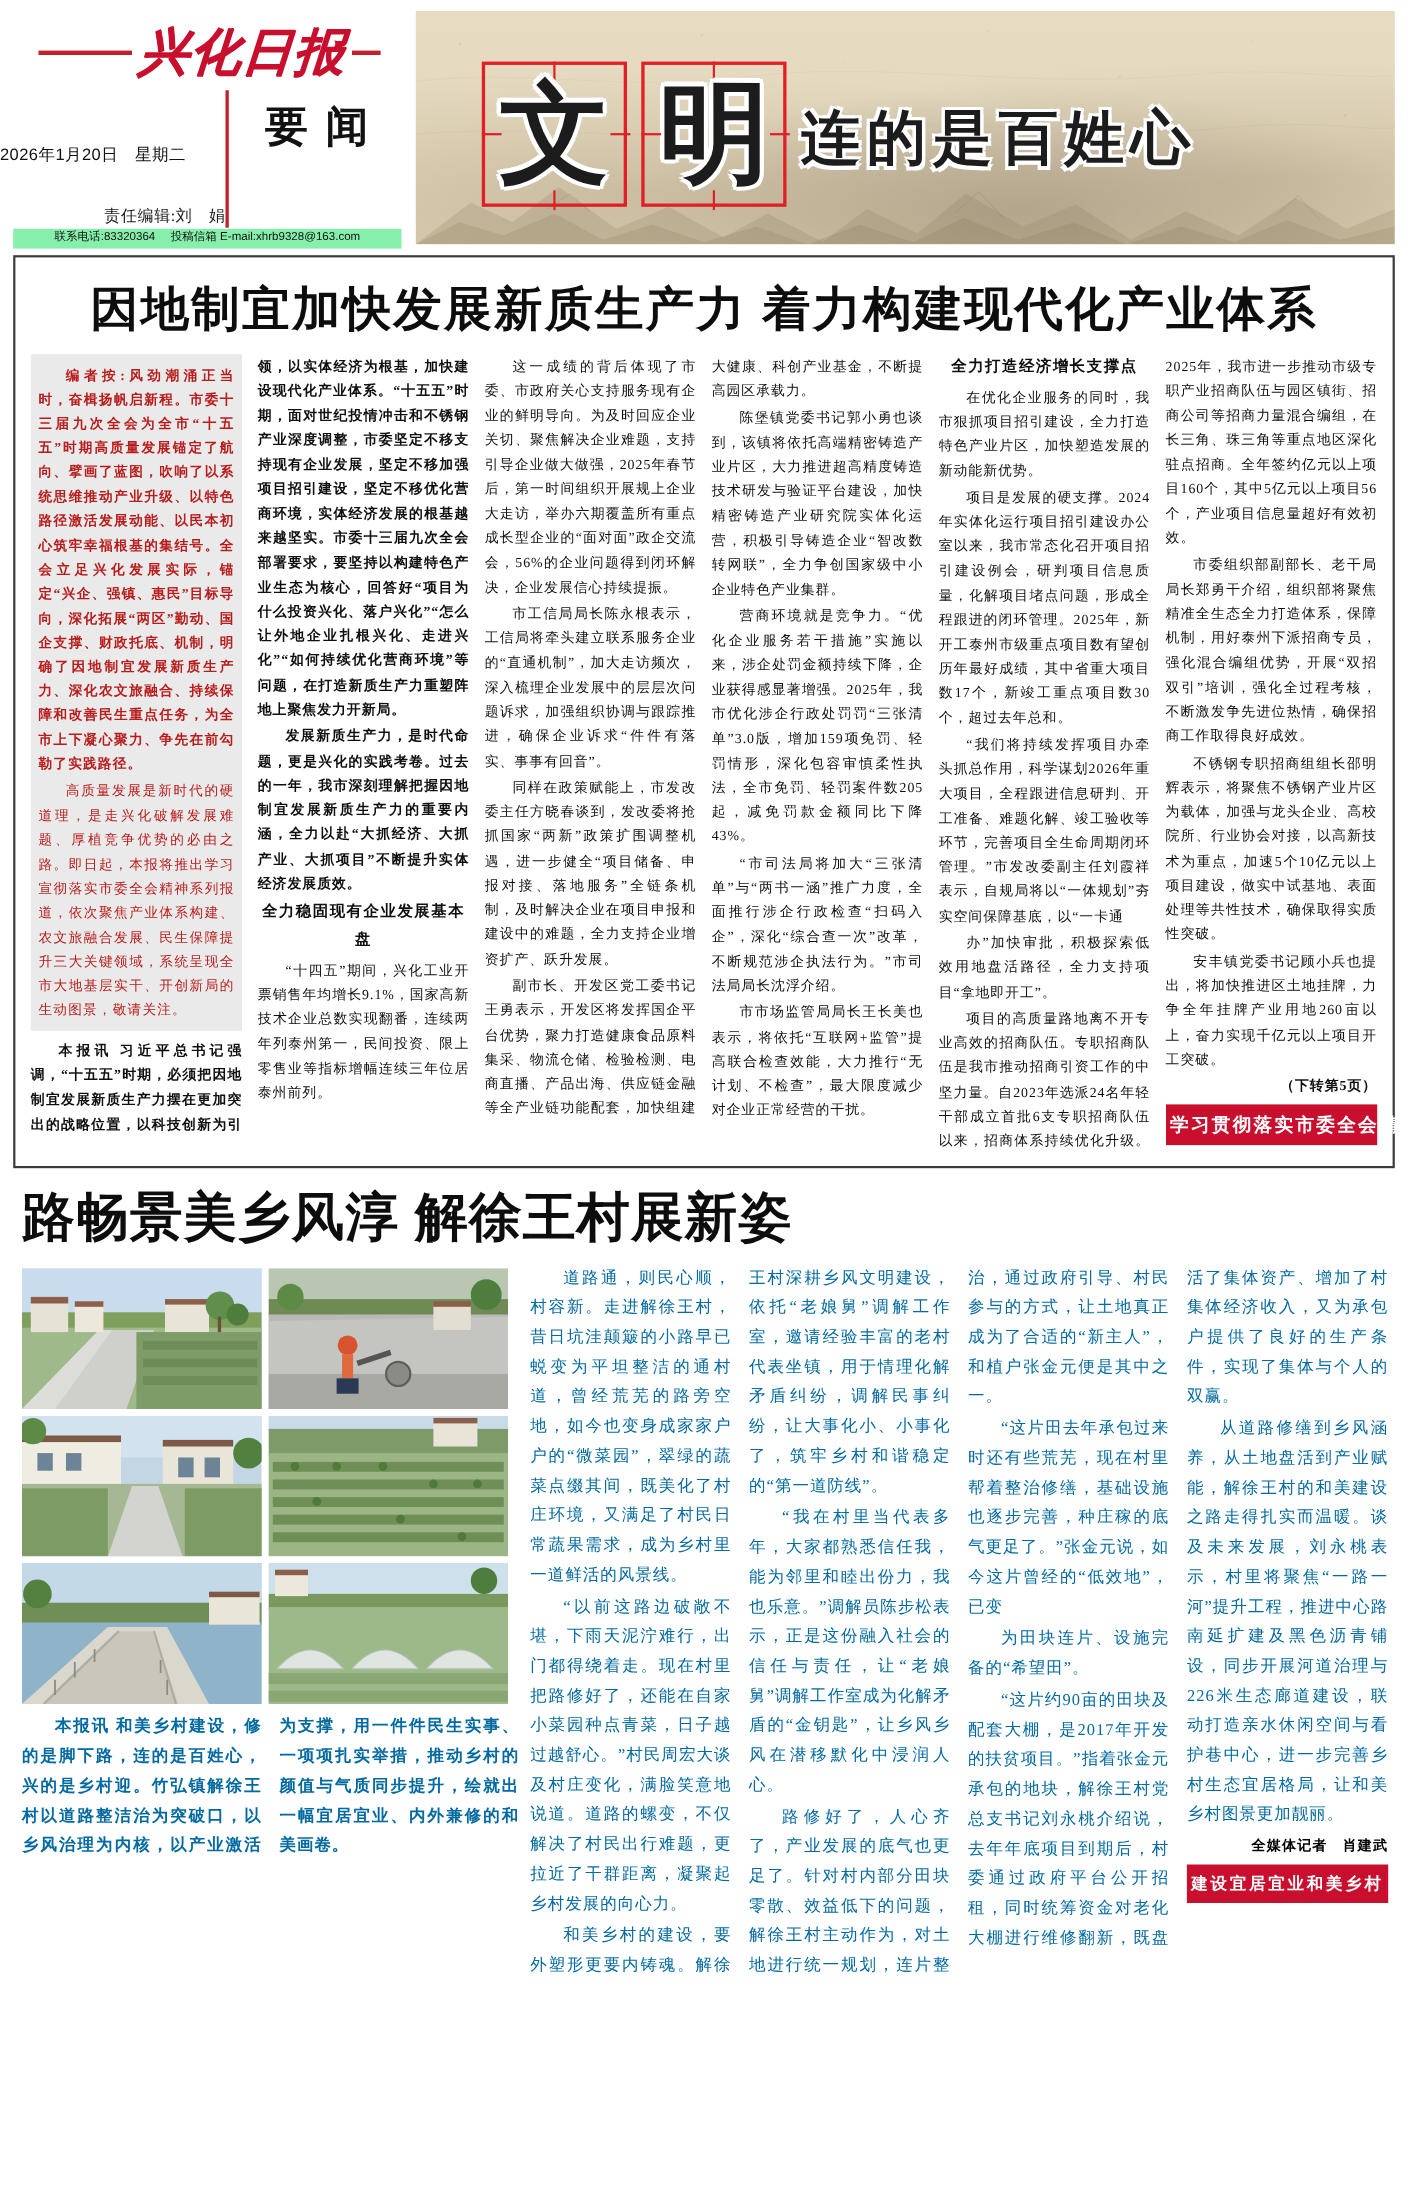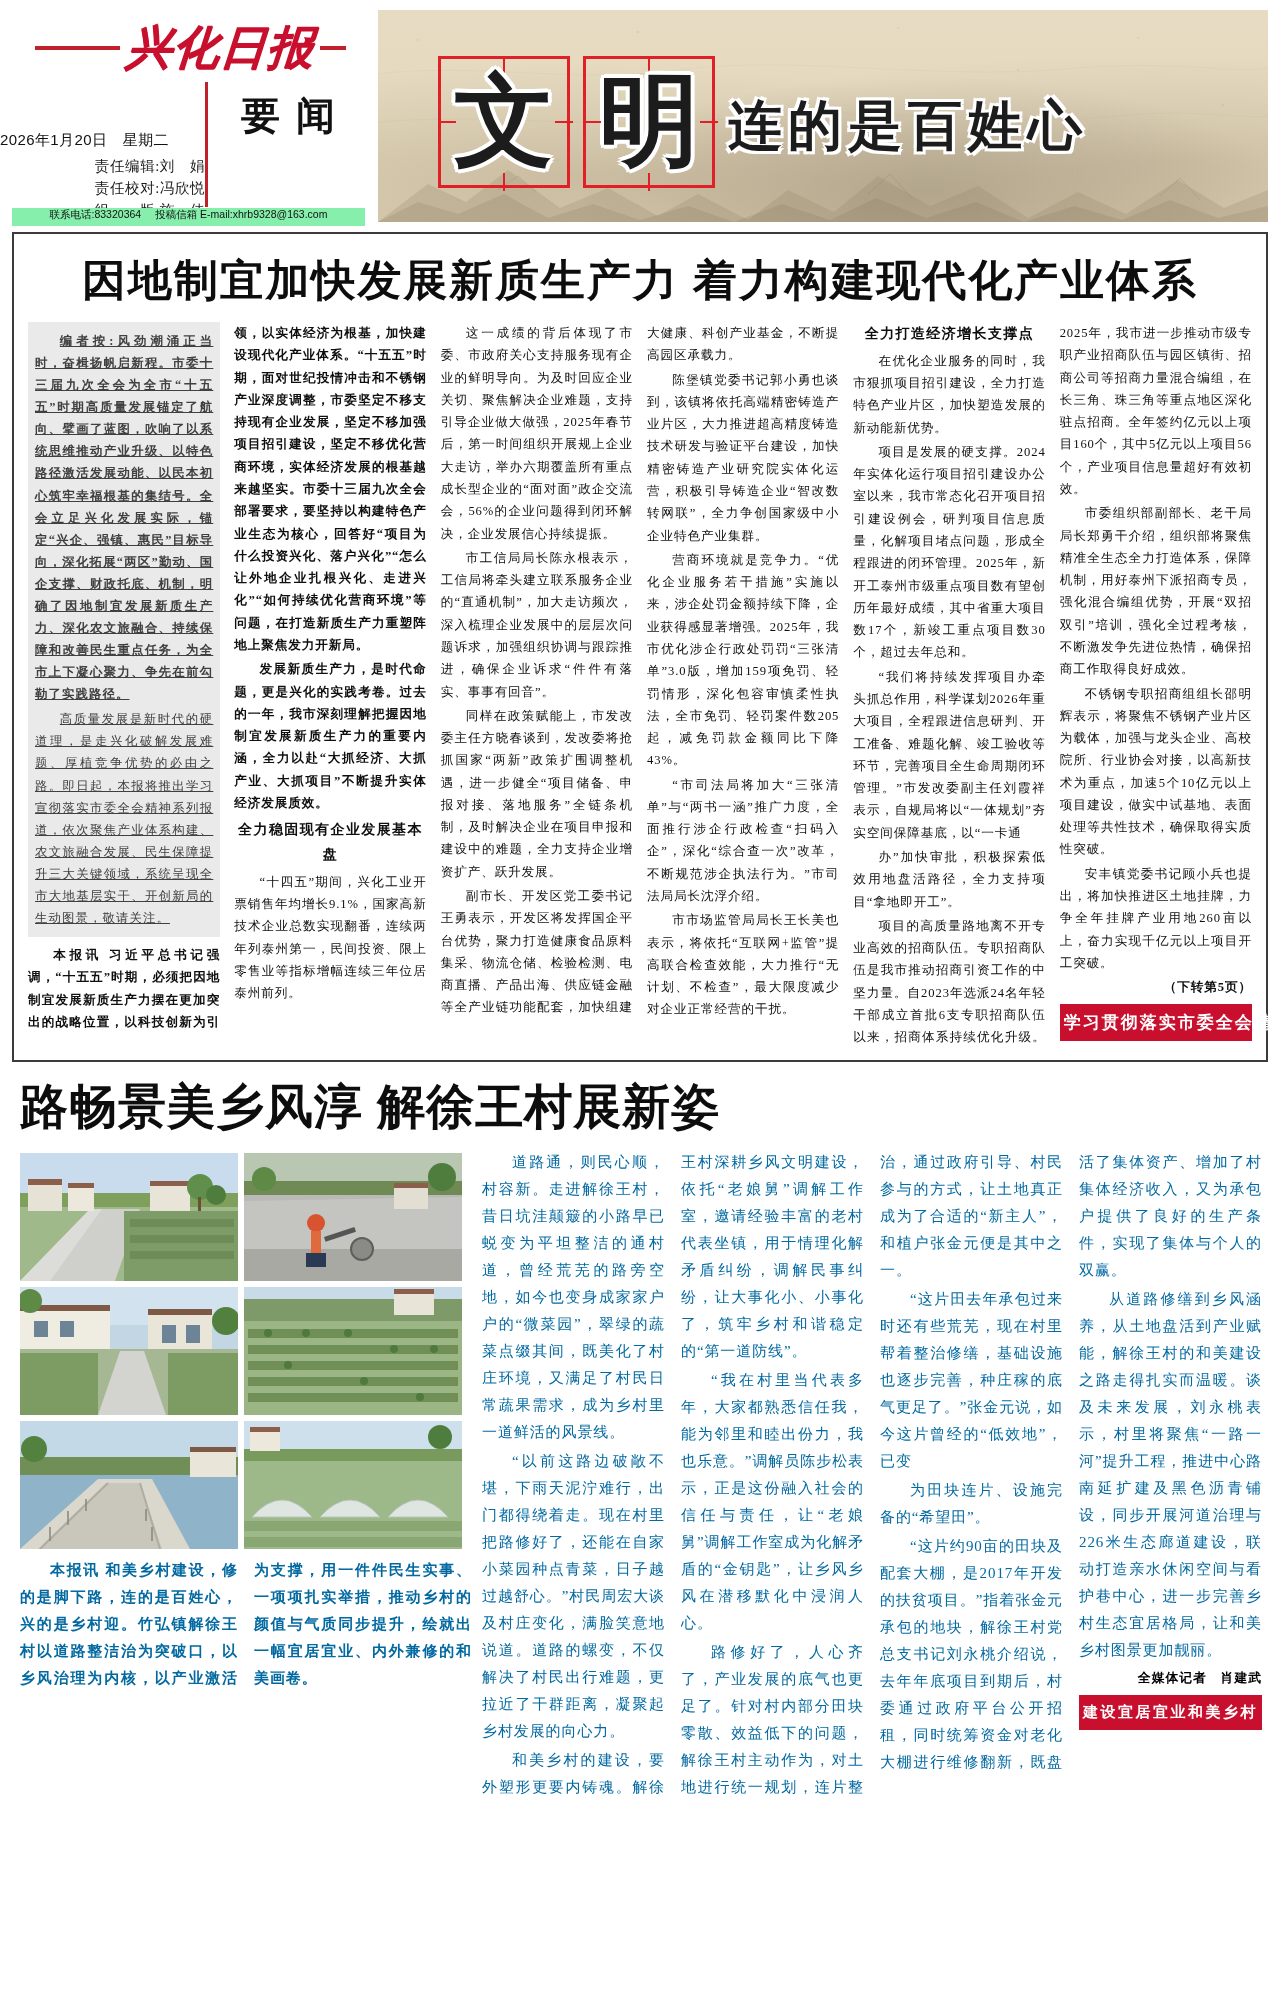--- a/index.html
+++ b/index.html
@@ -47,21 +47,21 @@
     font-family: "Liberation Sans", sans-serif;
     font-size: 15px; color: #111; letter-spacing: 0.4px;
   }
   .staff-lines {
     position: absolute; left: 0; top: 155px; width: 300px;
     text-align: center;
     font-family: "Liberation Serif", serif;
     font-size: 14.5px; color: #1a1a1a; line-height: 1.52;
     letter-spacing: 0.6px;
   }
-  .staff-lines div { white-space: pre; }
+  .staff-lines div { white-space: pre; margin-top: 31px; }
 
   .vrule {
     position: absolute; left: 205px; top: 82px; width: 2.5px; height: 125px;
     background: #c0212a;
   }
   .section-name {
     position: absolute; left: 215px; top: 96px; width: 150px;
     font-family: "Liberation Serif", serif;
     font-size: 39px; font-weight: 700; color: #111;
     letter-spacing: 16px; text-indent: 12px;
@@ -140,24 +140,23 @@
     position: absolute; left: 14px; top: 88px; right: 14px; bottom: 8px;
     column-count: 6; column-gap: 14px; column-rule: none;
   }
   .edbox {
     background: #eaeaea;
     padding: 8px 7px 8px 7px;
     margin-bottom: 7px;
   }
   .edbox p {
     font-family: "Liberation Serif", serif;
-    font-size: 12.4px; line-height: 1.78; color: #404040;
+    font-size: 12.4px; line-height: 1.78; color: #b91c1c;
     text-align: justify; text-indent: 2em;
     letter-spacing: 1.1px;
-    text-decoration: underline;
   }
   .edbox p + p { margin-top: 3px; }
   .edbox .lead { font-weight: 700; }
 
   .col-p {
     font-family: "Liberation Serif", serif;
     font-size: 12.6px; line-height: 1.77; color: #0f0f0f;
     text-align: justify; text-indent: 2em;
     letter-spacing: 0.9px;
     margin-bottom: 2px;

